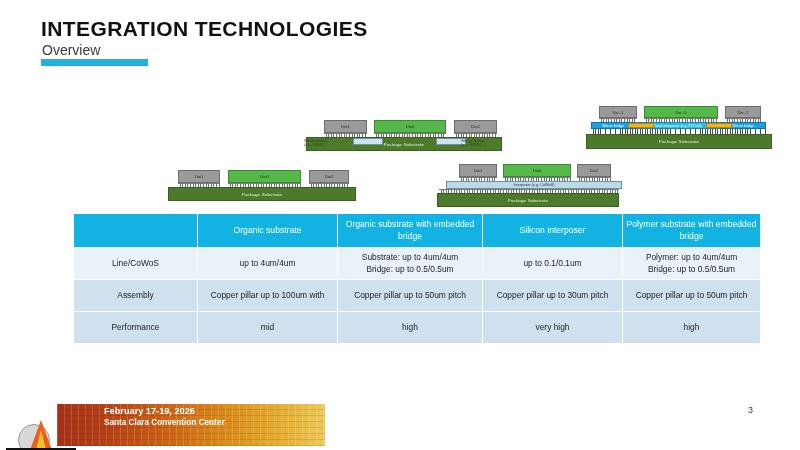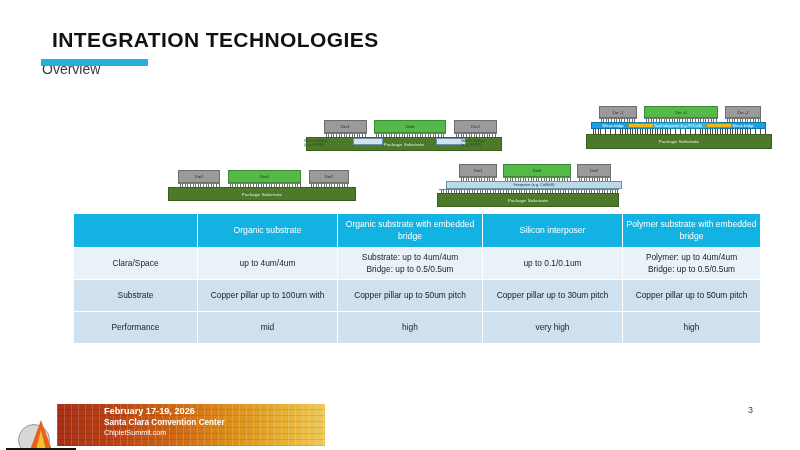--- a/index.html
+++ b/index.html
@@ -8,21 +8,21 @@
     background:#ffffff;
     font-family:"Liberation Sans", sans-serif;
     overflow:hidden;
     position:relative;
   }
 
   
   #title-block{position:absolute;left:41px;top:18px;width:700px;}
   #slide-title{
     font-size:21px;font-weight:bold;color:#111111;
-    letter-spacing:.4px;line-height:1.05;margin:11px;
+    letter-spacing:.4px;line-height:1.05;margin:0;
   }
   #slide-subtitle{
     font-size:14px;color:#3a3a3a;font-weight:400;
     margin:3px 0 0 1px;line-height:1.1;
   }
   #title-accent-bar{
     position:absolute;left:41px;top:59px;width:107px;height:7px;
     background:#23b0db;
   }
 
@@ -235,50 +235,49 @@
     <tr>
       <th class="corner"></th>
       <th>Organic substrate</th>
       <th>Organic substrate with embedded bridge</th>
       <th>Silicon interposer</th>
       <th>Polymer substrate with embedded bridge</th>
     </tr>
   </thead>
   <tbody>
     <tr class="row-odd">
-      <td class="row-label">Clara/Space</td>
+      <td class="row-label">Line/CoWoS</td>
       <td>up to 4um/4um</td>
       <td style="white-space: pre-line; margin-top: 15px;">Substrate: up to 4um/4um
 Bridge: up to 0.5/0.5um</td>
       <td>up to 0.1/0.1um</td>
       <td style="white-space: pre-line;">Polymer: up to 4um/4um
 Bridge: up to 0.5/0.5um</td>
     </tr>
     <tr class="row-even">
-      <td class="row-label">Substrate</td>
+      <td class="row-label">Assembly</td>
       <td>Copper pillar up to 100um with</td>
       <td>Copper pillar up to 50um pitch</td>
       <td>Copper pillar up to 30um pitch</td>
       <td>Copper pillar up to 50um pitch</td>
     </tr>
     <tr class="row-even">
       <td class="row-label">Performance</td>
       <td>mid</td>
       <td>high</td>
       <td>very high</td>
       <td>high</td>
     </tr>
   </tbody>
 </table>
 
 <div id="footer-band"></div>
 <div id="footer-text">
   <div id="footer-date">February 17-19, 2026</div>
   <div id="footer-venue">Santa Clara Convention Center</div>
-  <div id="footer-url">ChipletSummit.com</div>
 </div>
 
 <div id="logo">
   <div id="logo-globe"></div>
   <div id="logo-flame"></div>
   <div id="logo-flame-inner"></div>
   <div id="logo-word">CHIPLET</div>
   <div id="logo-sub">SUMMIT</div>
 </div>
 

